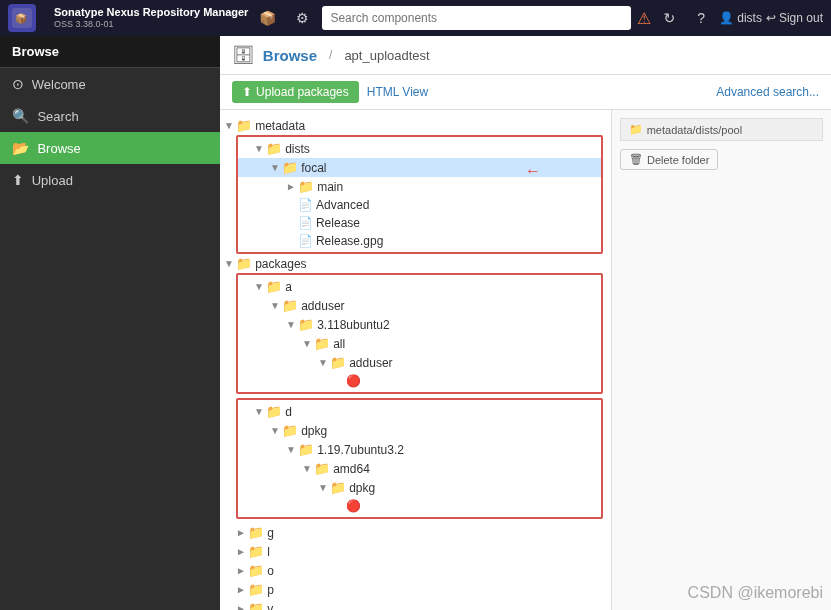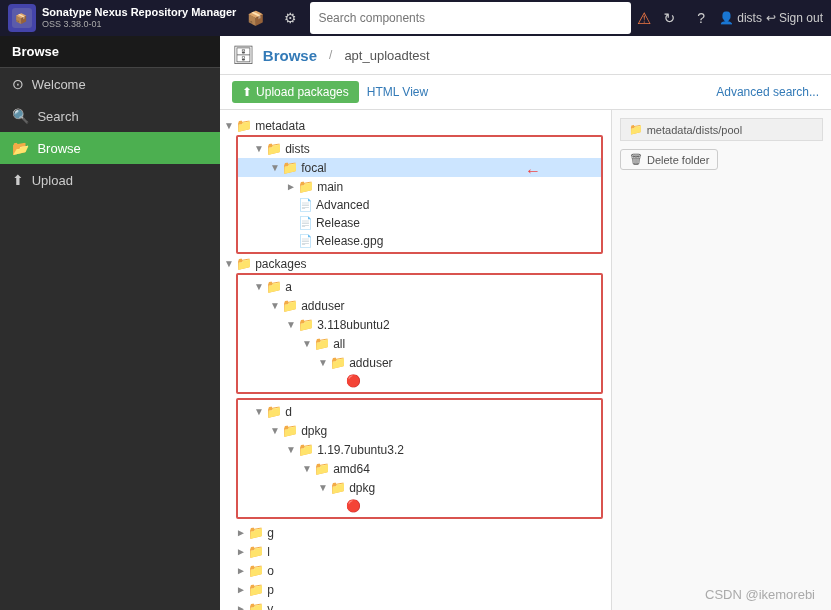--- a/index.html
+++ b/index.html
@@ -24,32 +24,32 @@
     }
     .topnav-logo-icon {
       width: 28px;
       height: 28px;
       background: #44a;
       border-radius: 4px;
       display: flex;
       align-items: center;
       justify-content: center;
     }
-    .topnav-logo-text { line-height: 1.3; }
+    .topnav-logo-text { line-height: 1.3; margin-left: 12px; }
     .topnav-logo-title { font-weight: bold; font-size: 11px; color: #fff; }
     .topnav-logo-sub { font-size: 9px; color: #aaa; }
     .topnav-icon-btn {
       width: 28px; height: 28px;
       display: flex; align-items: center; justify-content: center;
       color: #ccc; cursor: pointer; border-radius: 3px;
       font-size: 14px;
     }
     .topnav-search {
       flex: 1;
-      height: 32px;
+      height: 24px;
       background: #fff;
       border: none;
       border-radius: 3px;
       padding: 0 8px;
       font-size: 12px;
       color: #666;
       outline: none;
     }
     .topnav-right {
       display: flex;
@@ -208,22 +208,22 @@
     .tree-toggle { font-size: 10px; color: #888; width: 12px; display: inline-block; }
     .tree-folder-icon { color: #f0a500; margin-right: 3px; font-size: 13px; }
     .tree-file-icon { color: #888; margin-right: 3px; font-size: 12px; }
     .tree-package-icon { color: #c44; margin-right: 3px; font-size: 12px; }
     .tree-label { font-size: 12px; color: #333; }
 
     
     .watermark {
       position: fixed;
       bottom: 8px;
-      right: 16px;
-      font-size: 13px;
+      right: 8px;
+      font-size: 16px;
       color: #aaa;
     }
   </style>
 </head>
 <body>
 
 <div class="topnav">
   <div class="topnav-logo">
     <div class="topnav-logo-icon">
       <svg width="20" height="20" viewBox="0 0 20 20" fill="none">

